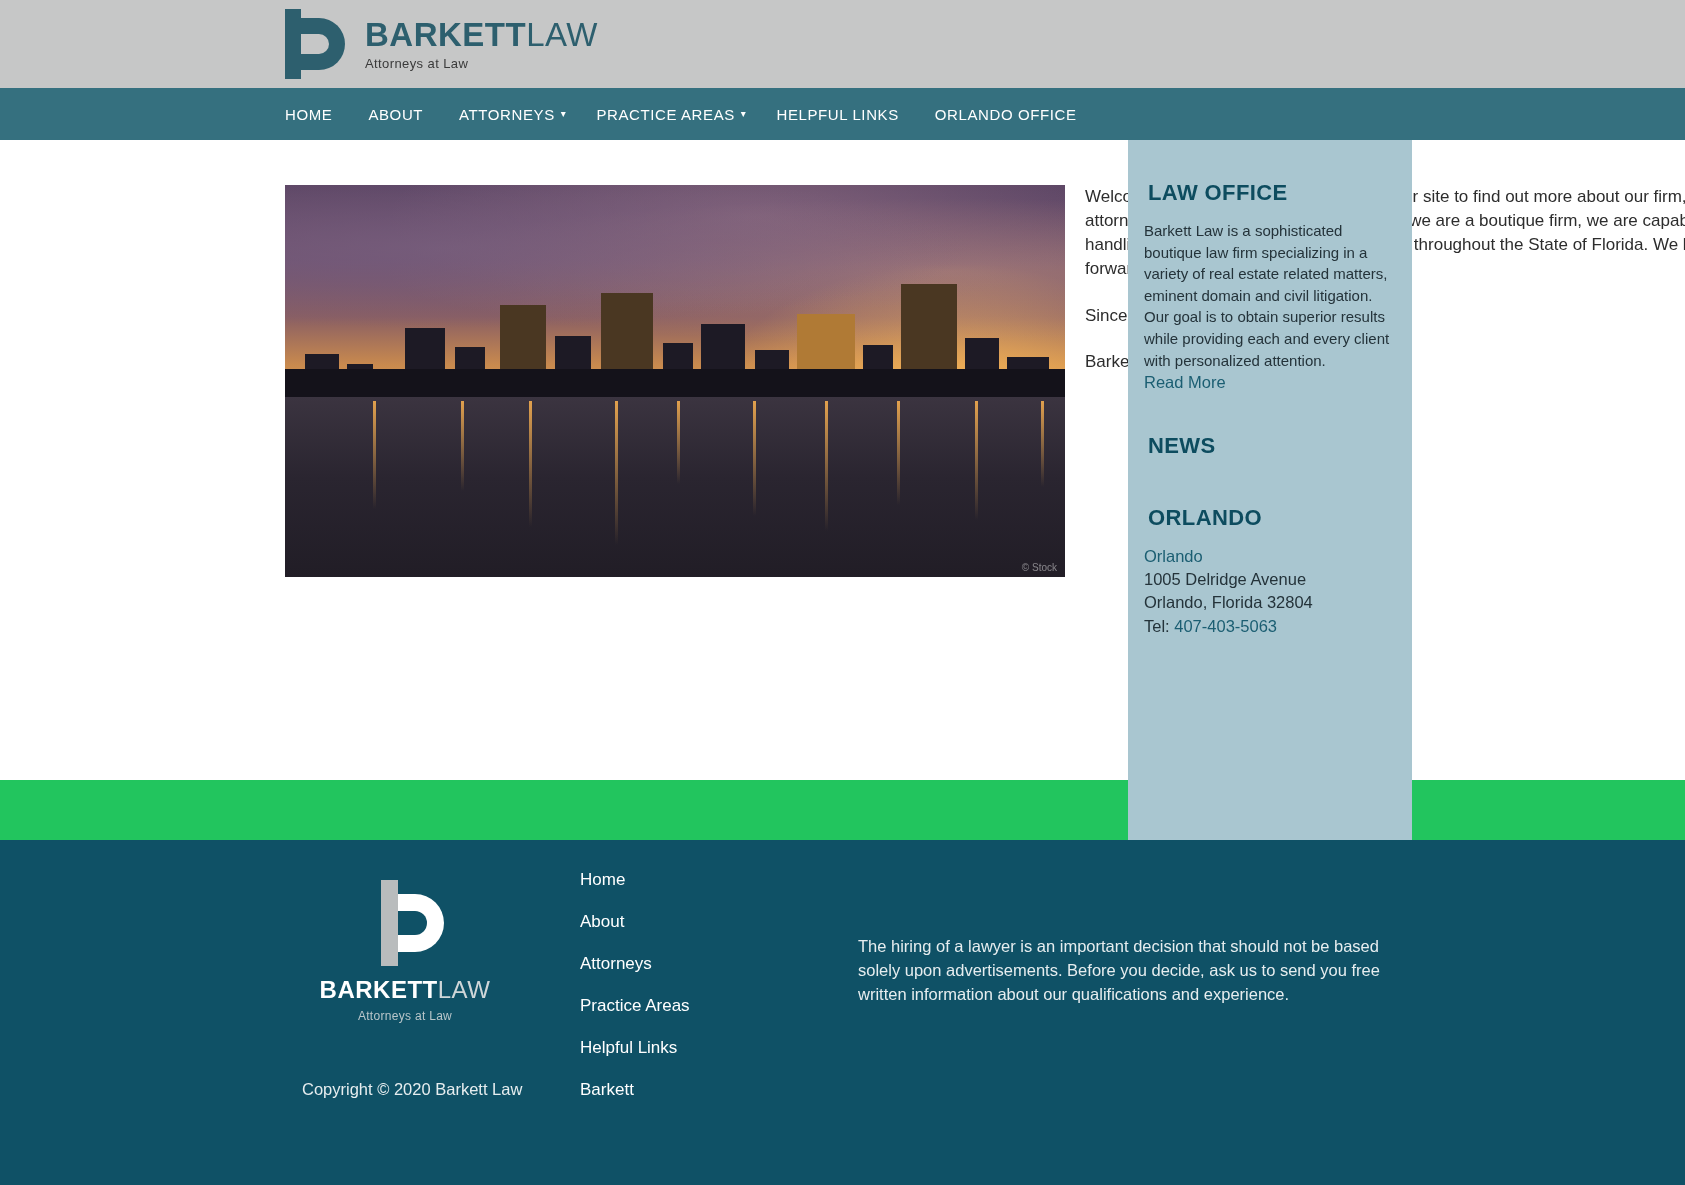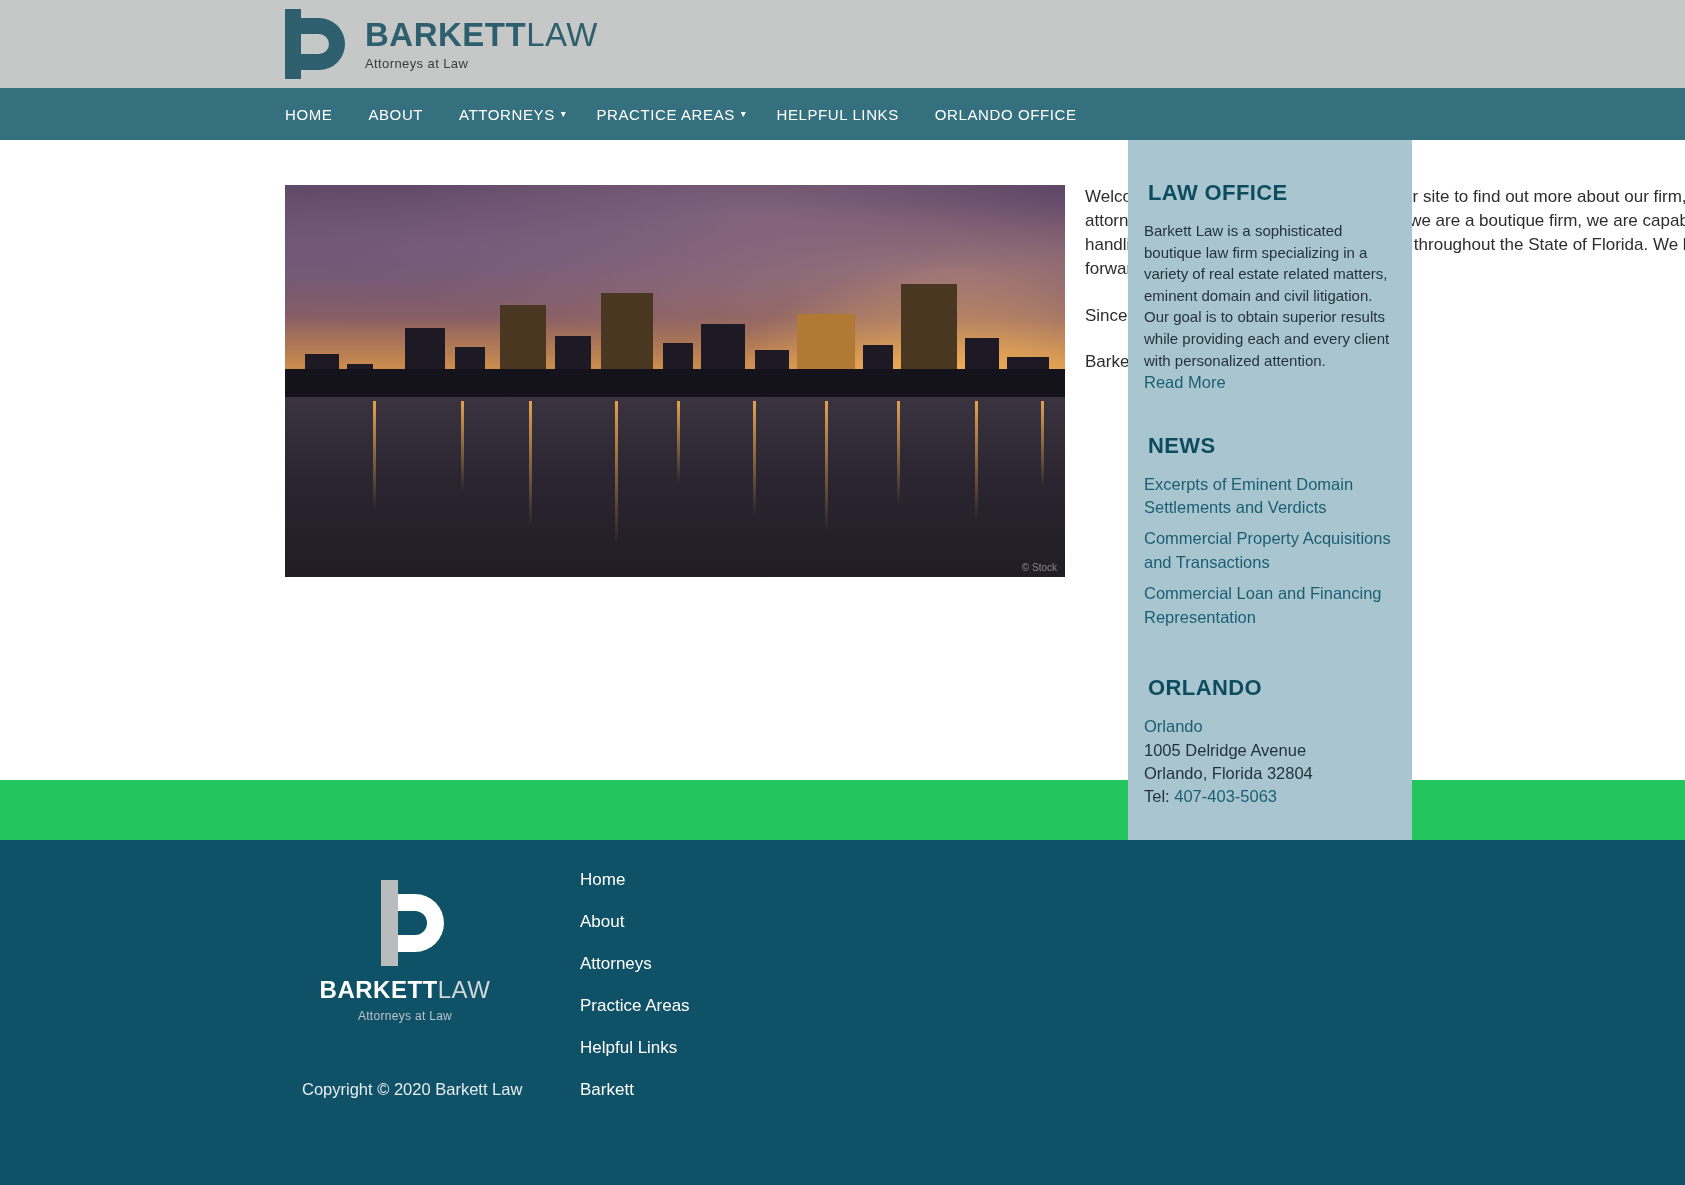--- a/index.html
+++ b/index.html
@@ -238,25 +238,20 @@
       <p>Sincerely,</p>
       <p>Barkett Law</p>
     </div>
 
     <aside class="sidebar">
       <h2 class="sb-h">LAW OFFICE</h2>
       <p class="sb-p">Barkett Law is a sophisticated boutique law firm specializing in a variety of real estate related matters, eminent domain and civil litigation. Our goal is to obtain superior results while providing each and every client with personalized attention.</p>
       <a href="#" class="sb-link">Read More</a>
 
       <h2 class="sb-h news">NEWS</h2>
-      <div class="news-list">
-        <a href="#" class="sb-link">Excerpts of Eminent Domain Settlements and Verdicts</a>
-        <a href="#" class="sb-link">Commercial Property Acquisitions and Transactions</a>
-        <a href="#" class="sb-link">Commercial Loan and Financing Representation</a>
-      </div>
 
       <h2 class="sb-h contact">ORLANDO</h2>
       <a href="#" class="sb-link">Orlando</a>
       <div class="contact-line">1005 Delridge Avenue</div>
       <div class="contact-line">Orlando, Florida 32804</div>
       <div class="contact-line"><span>Tel: </span><a href="#">407-403-5063</a></div>
     </aside>
   </div>
 
   <div class="footer">
@@ -274,17 +269,18 @@
 
       <nav class="f-nav">
         <a href="#">Home</a>
         <a href="#">About</a>
         <a href="#">Attorneys</a>
         <a href="#">Practice Areas</a>
         <a href="#">Helpful Links</a>
         <a href="#">Barkett</a>
       </nav>
 
+      <div class="f-disc">The hiring of a lawyer is an important decision that should not be based solely upon advertisements. Before you decide, ask us to send you free written information about our qualifications and experience.</div>
       <div class="f-copy">Copyright © 2020 Barkett Law</div>
     </div>
   </div>
 
 </div>
 
 </body></html>

